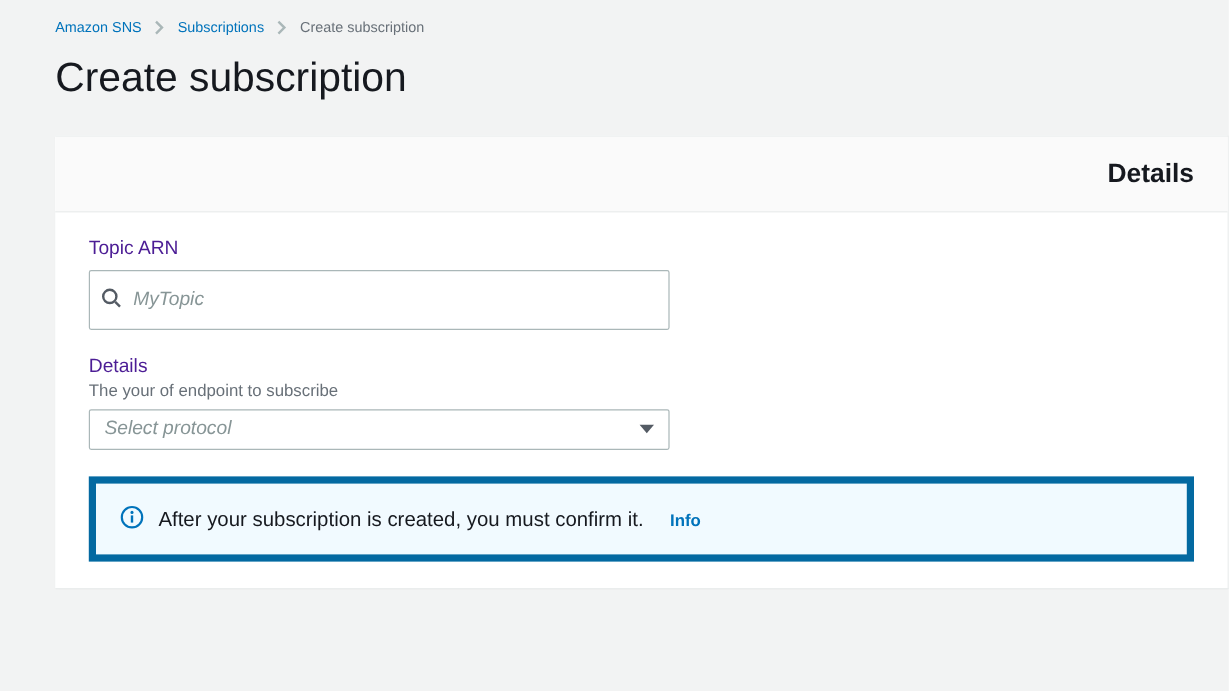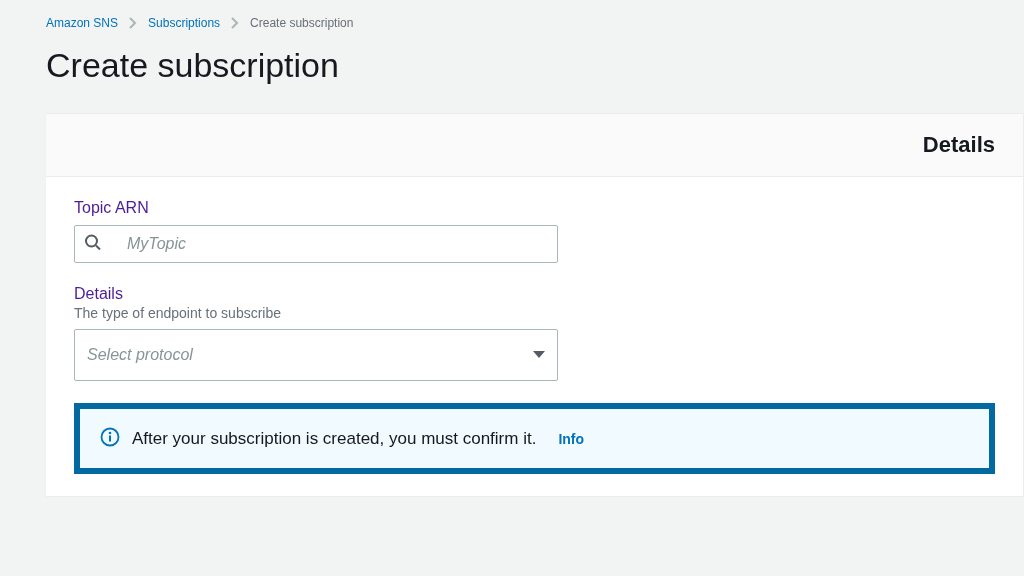--- a/index.html
+++ b/index.html
@@ -83,40 +83,40 @@
     }
     .input-wrapper .search-icon {
       position: absolute;
       left: 10px;
       top: 50%;
       transform: translateY(-50%);
       color: #545b64;
     }
     .text-input {
       width: 100%;
-      height: 38px;
+      height: 50px;
       border: 1px solid #aab7b8;
       border-radius: 2px;
-      padding: 0 12px 0 52px;
+      padding: 0 12px 0 36px;
       font-size: 16px;
       font-style: italic;
       color: #879596;
       background: #fff;
     }
     .text-input::placeholder {
       color: #879596;
       font-style: italic;
     }
     .select-wrapper {
       position: relative;
       width: 484px;
     }
     .select-input {
       width: 100%;
-      height: 52px;
+      height: 34px;
       border: 1px solid #aab7b8;
       border-radius: 2px;
       padding: 0 36px 0 12px;
       font-size: 16px;
       font-style: italic;
       color: #879596;
       background: #fff;
       display: flex;
       align-items: center;
       cursor: pointer;
@@ -191,21 +191,21 @@
               <circle cx="7.5" cy="7.5" r="5.5" stroke="currentColor" stroke-width="2"></circle>
               <line x1="12" y1="12" x2="16" y2="16" stroke="currentColor" stroke-width="2"></line>
             </svg>
           </span>
           <input type="text" class="text-input" placeholder="MyTopic" style="">
         </div>
       </div>
 
       <div class="form-group">
         <label class="form-label">Details</label>
-        <div class="form-hint">The type of endpoint to subscribe</div>
+        <div class="form-hint">The your of endpoint to subscribe</div>
         <div class="select-wrapper">
           <div class="select-input">
             <span>Select protocol</span>
           </div>
           <span class="caret-icon">
             <svg width="14" height="10" viewBox="0 0 14 10">
                 <path d="M1 1 L7 8 L13 1 Z" fill="currentColor"></path>
               </svg>
           </span>
         </div>

